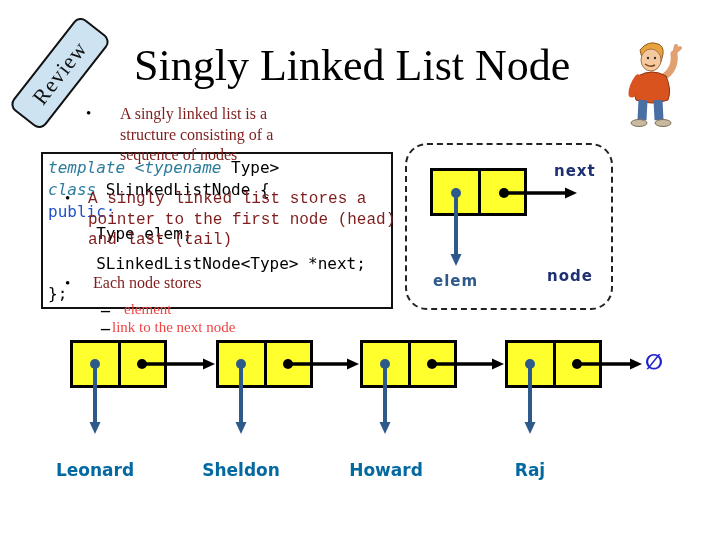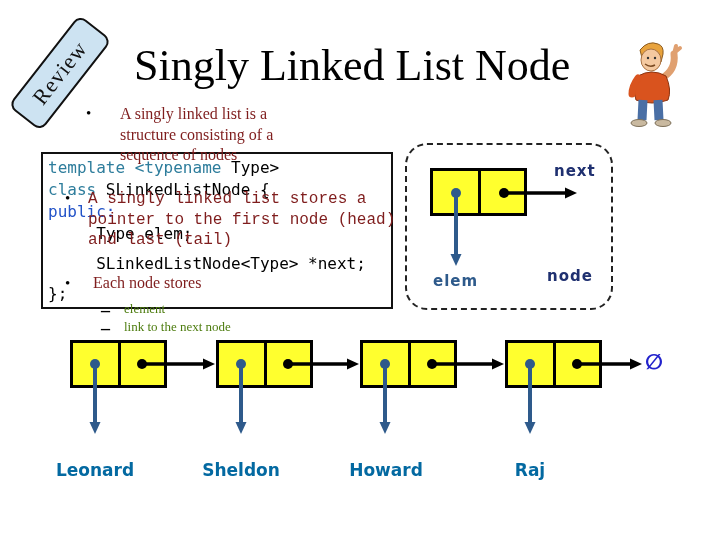--- a/index.html
+++ b/index.html
@@ -17,32 +17,32 @@
   }
   
   .slide-title{
     position:absolute;left:134px;top:40px;width:480px;
     font-size:44px;color:#000;white-space:nowrap;
   }
   
   .btxt{position:absolute;color:#7f1d1d;font-size:16px;line-height:20.5px;}
   .bmark{position:absolute;color:#000;font-size:15px;}
   .submark{position:absolute;color:#000;font-size:18px;font-weight:bold;}
-  .subtxt{position:absolute;color:#4d7c0f;font-size:13px;}
+  .subtxt{position:absolute;color:#ef4444;font-size:15px;}
   .textlayer{position:absolute;inset:0;z-index:4;pointer-events:none;}
   
   .code-box{
     position:absolute;left:41px;top:152px;width:352px;height:157px;
     background:#fff;border:2px solid #111;box-sizing:border-box;z-index:2;
     font-family:"DejaVu Sans Mono","Liberation Mono",monospace;
     font-size:16px;color:#000;padding:4px 0 0 5px;
   }
   .code-line{height:22px;white-space:pre;}
   .code-spacer{height:8px;}
-  .kw-teal{color:#2e7d9c;}
+  .kw-teal{color:#2e7d9c;font-style:italic;}
   .kw-blue{color:#2353c8;}
   
   .node-frame{
     position:absolute;left:405px;top:143px;width:208px;height:167px;
     border:2px dashed #222;border-radius:22px;box-sizing:border-box;z-index:1;
   }
   .ll-node{
     position:absolute;width:97px;height:48px;background:#ffff2e;
     border:3px solid #000;box-sizing:border-box;z-index:2;
   }
@@ -184,16 +184,16 @@
       <div>pointer to the first node (head)</div>
       <div>and last (tail)</div>
     </div>
 
     <span class="bmark" style="left:65px;top:275px;">•</span>
     <div class="btxt" style="left:93px;top:273px;text-align:center;">Each node stores</div>
 
     <span class="submark" style="left:101px;top:300px;">–</span>
     <div class="subtxt" style="left:124px;top:301px;">element</div>
     <span class="submark" style="left:101px;top:318px;">–</span>
-    <div class="subtxt" style="left:124px;top:319px;text-align:center;">link to the next node</div>
+    <div class="subtxt" style="left:112px;top:319px;text-align:center;">link to the next node</div>
   </div>
 
 </div>
 
 </body></html>

